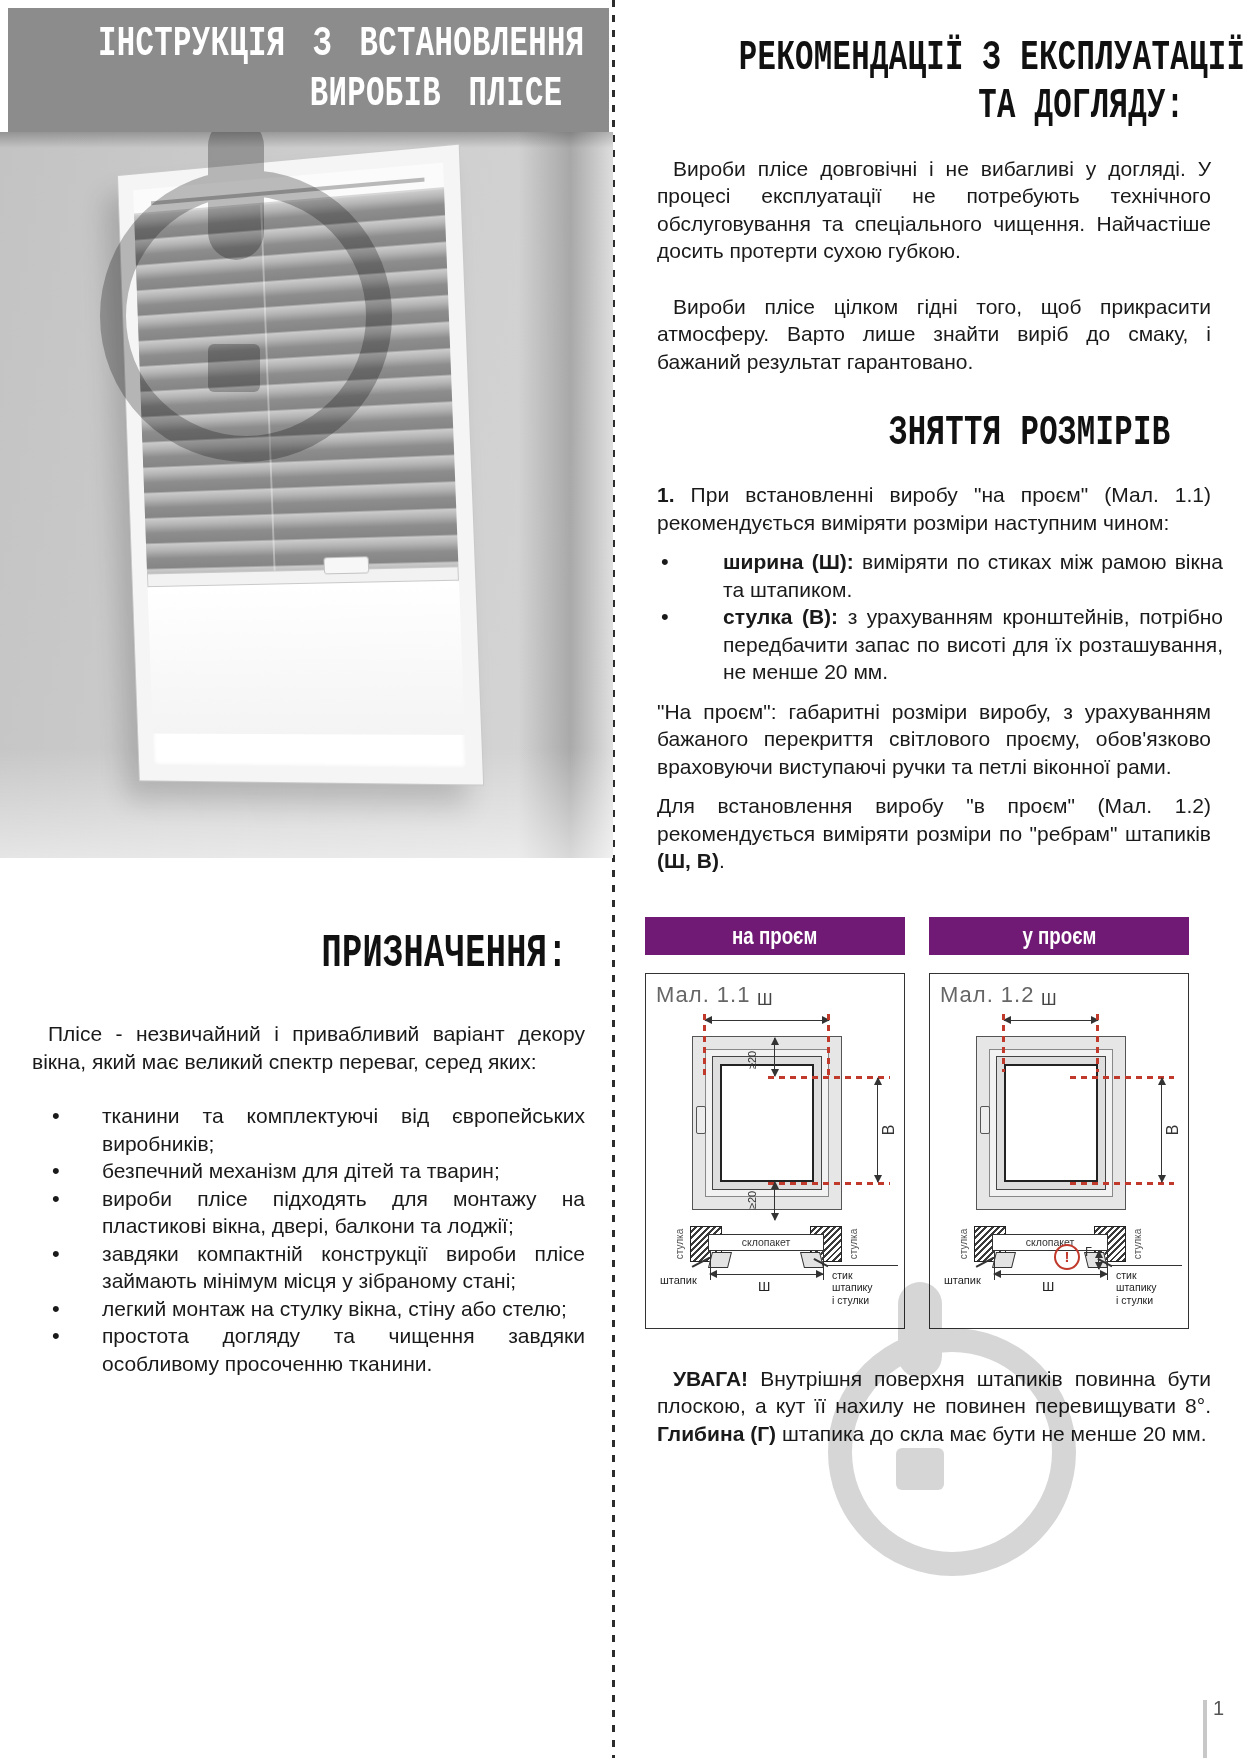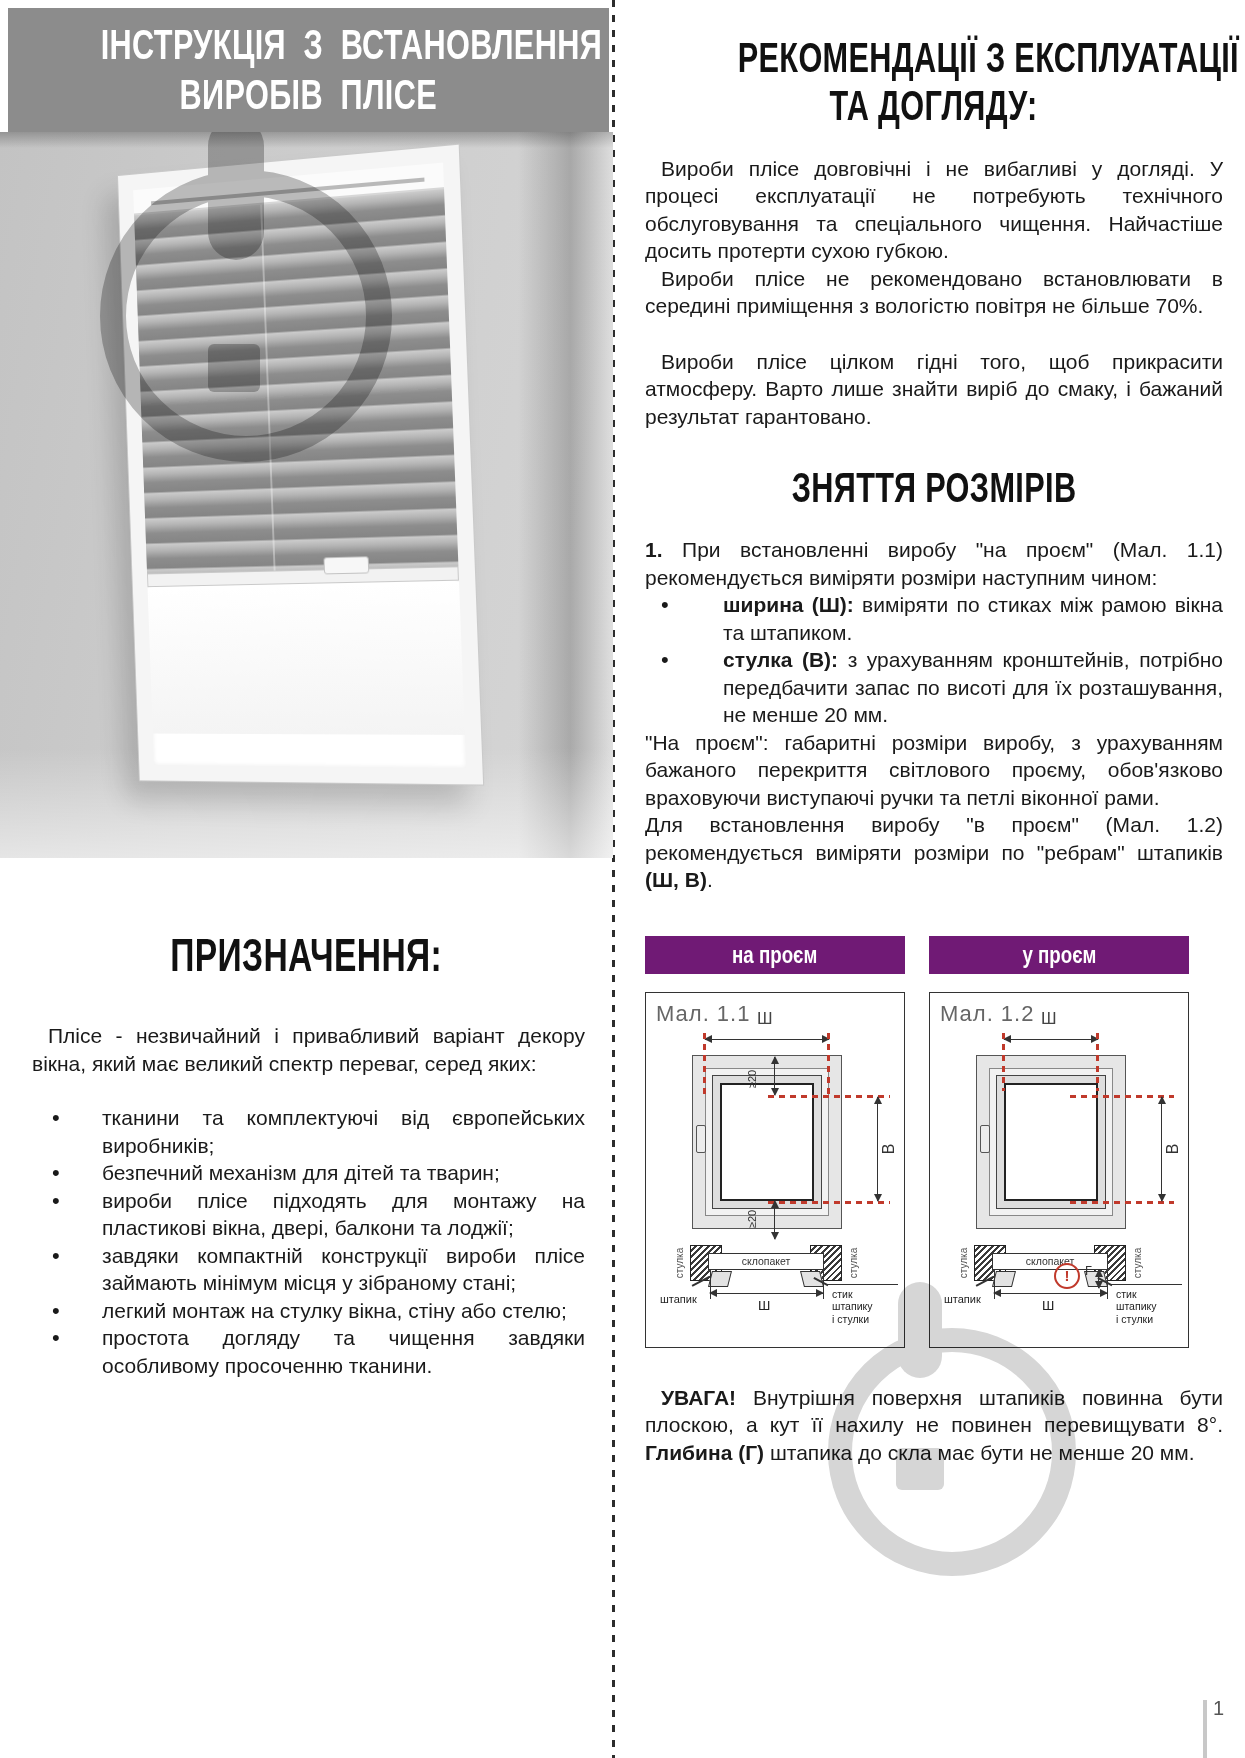--- a/index.html
+++ b/index.html
@@ -2,21 +2,21 @@
 <html><head>
 <meta charset="utf-8">
 <style>
   html,body{margin:0;padding:0;background:#ffffff;}
   .page{position:relative;width:1245px;height:1758px;background:#ffffff;overflow:hidden;
         font-family:"Liberation Sans",sans-serif;color:#1a1a1a;}
   
   .sep{position:absolute;left:612px;top:0;width:2.5px;height:1758px;z-index:0;
        background:repeating-linear-gradient(180deg,#2c2c2c 0 7px,transparent 7px 15px);}
   
-  .chead{text-align:center;}
+  .chead{text-align:right;font-family:Liberation Mono, monospace;}
   .chead>span{display:inline-block;font-weight:700;transform:scaleX(0.73);transform-origin:center;
               white-space:nowrap;letter-spacing:.5px;}
   
   .lheader{position:absolute;left:8px;top:8px;width:601px;height:124px;background:#8c8c8c;z-index:1;
            display:flex;flex-direction:column;justify-content:center;color:#fff;}
   .lheader .chead>span{font-size:42px;line-height:1.18;word-spacing:12px;}
   
   .photo{position:absolute;left:0;top:132px;width:613px;height:726px;z-index:1;overflow:hidden;
          background:linear-gradient(100deg,#c3c3c3 0%,#cccccc 40%,#d6d6d6 100%);}
   .photo .topshade{position:absolute;left:0;top:0;width:100%;height:16px;
@@ -40,21 +40,21 @@
            border:1px solid #c2c2c2;border-radius:3px;}
   .glass{position:absolute;left:0;top:409px;width:100%;height:149px;background:linear-gradient(180deg,#ffffff,#f4f4f4);}
   
   .wm{position:absolute;pointer-events:none;mix-blend-mode:multiply;z-index:5;}
   .wm .ring{position:absolute;border-radius:50%;}
   .wm .stem{position:absolute;border-radius:28px;}
   .wm .foot{position:absolute;border-radius:6px;}
   
   .purpose{position:absolute;left:0;top:928px;width:613px;z-index:2;}
   .purpose .chead>span{font-size:46px;color:#111;}
-  .jp{font-size:21px;line-height:27.5px;text-align:justify;margin:0;color:#1a1a1a;}
+  .jp{font-size:21px;line-height:27.5px;text-align:justify;margin:12px;color:#1a1a1a;}
   .ind{text-indent:16px;}
   .purpose .jp{margin:40px 28px 0 32px;}
   .purpose ul{list-style:none;margin:27px 28px 0 0;padding:0;}
   .purpose li{position:relative;padding-left:102px;font-size:21px;line-height:27.5px;text-align:justify;}
   .purpose li::before{content:"\2022";position:absolute;left:52px;top:0;font-size:22px;}
   
   .rcol{position:absolute;left:645px;top:34px;width:578px;z-index:2;}
   .rcol .chead>span{font-size:42px;line-height:1.15;color:#111;}
   .rcol .p1{margin-top:24px;}
   .rcol .p3{margin-top:28px;}
@@ -164,21 +164,20 @@
   </div>
 
   <div class="rcol">
     <div class="chead">
       <span>РЕКОМЕНДАЦІЇ З ЕКСПЛУАТАЦІЇ</span>
     </div>
     <div class="chead">
       <span>ТА ДОГЛЯДУ:</span>
     </div>
     <p class="jp ind p1">Вироби плісе довговічні і не вибагливі у догляді. У процесі експлуатації не потребують технічного обслуговування та спеціального чищення. Найчастіше досить протерти сухою губкою.</p>
-    <p class="jp ind">Вироби плісе не рекомендовано встановлювати в середині приміщення з вологістю повітря не більше 70%.</p>
     <p class="jp ind p3">Вироби плісе цілком гідні того, щоб прикрасити атмосферу. Варто лише знайти виріб до смаку, і бажаний результат гарантовано.</p>
 
     <div class="chead mhead">
       <span>ЗНЯТТЯ РОЗМІРІВ</span>
     </div>
 
     <p class="jp step1"><span class="b">1.</span><span> При встановленні виробу "на проєм" (Мал. 1.1) рекомендується виміряти розміри наступним чином:</span></p>
 
     <ul>
       <li><span class="b">ширина (Ш):</span><span> виміряти по стиках між рамою вікна та штапиком.</span></li>

